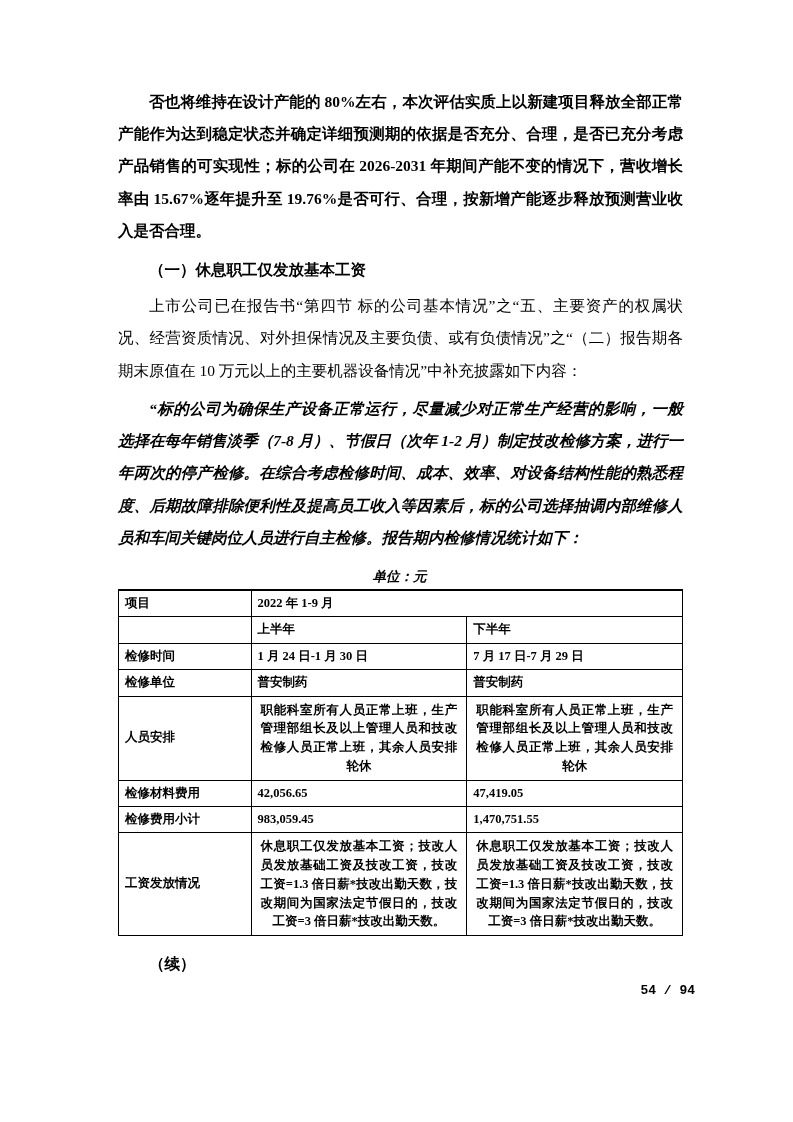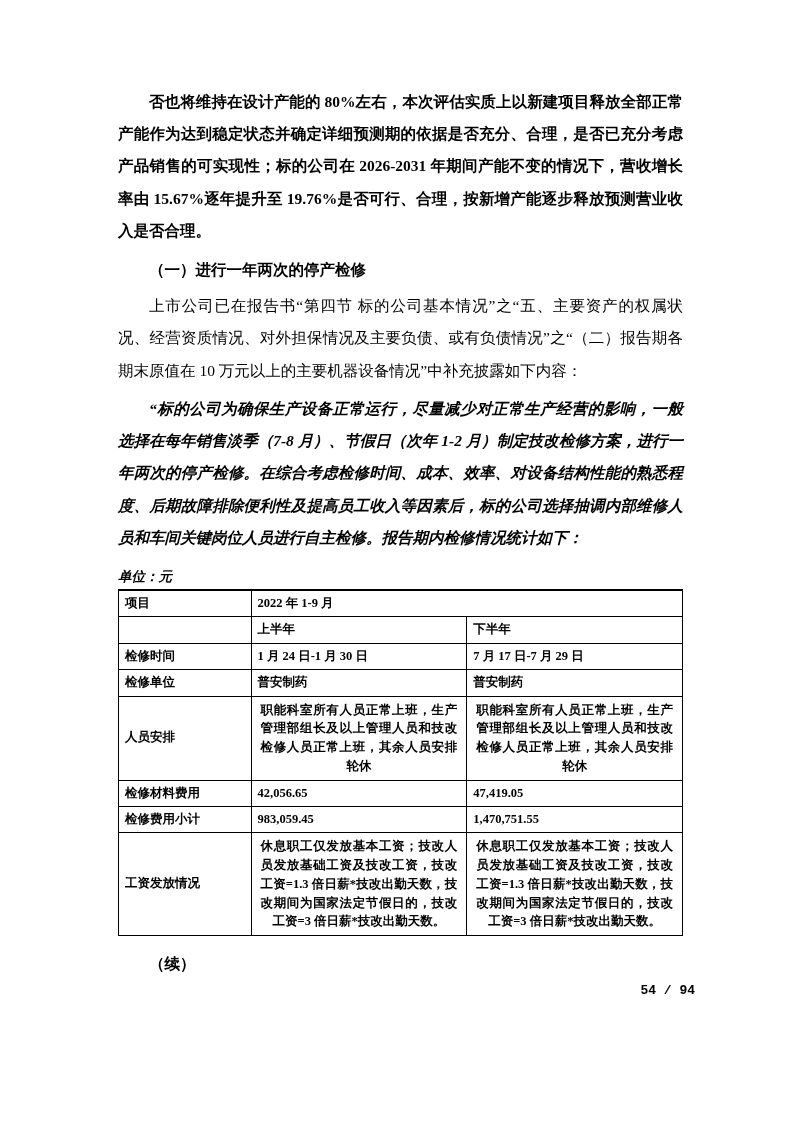--- a/index.html
+++ b/index.html
@@ -28,21 +28,21 @@
   .heading {
     font-size: 15.5px;
     font-weight: bold;
     line-height: 2.0;
     text-indent: 2em;
     margin-top: 7px;
     margin-bottom: 5px;
   }
   .gap-sm { margin-top: 6px; }
   .unit-line {
-    text-align: left;
+    text-align: center;
     font-size: 13.5px;
     font-weight: bold;
     font-style: italic;
     margin-top: 14px;
     margin-bottom: 3px;
     padding-right: 2px;
   }
   table.maint {
     width: 100%;
     border-collapse: collapse;
@@ -81,21 +81,21 @@
     font-family: Liberation Mono, monospace;
   }
 </style>
 </head>
 <body>
 
 <div class="page">
 
   <p class="para bold">否也将维持在设计产能的 80%左右，本次评估实质上以新建项目释放全部正常产能作为达到稳定状态并确定详细预测期的依据是否充分、合理，是否已充分考虑产品销售的可实现性；标的公司在 2026-2031 年期间产能不变的情况下，营收增长率由 15.67%逐年提升至 19.76%是否可行、合理，按新增产能逐步释放预测营业收入是否合理。</p>
 
-  <p class="heading">（一）进行一年两次的停产检修</p>
+  <p class="heading">（一）休息职工仅发放基本工资</p>
 
   <p class="para">上市公司已在报告书“第四节 标的公司基本情况”之“五、主要资产的权属状况、经营资质情况、对外担保情况及主要负债、或有负债情况”之“（二）报告期各期末原值在 10 万元以上的主要机器设备情况”中补充披露如下内容：</p>
 
   <p class="para kai gap-sm">“标的公司为确保生产设备正常运行，尽量减少对正常生产经营的影响，一般选择在每年销售淡季（7-8 月）、节假日（次年 1-2 月）制定技改检修方案，进行一年两次的停产检修。在综合考虑检修时间、成本、效率、对设备结构性能的熟悉程度、后期故障排除便利性及提高员工收入等因素后，标的公司选择抽调内部维修人员和车间关键岗位人员进行自主检修。报告期内检修情况统计如下：</p>
 
   <div class="unit-line">单位：元</div>
 
   <table class="maint">
     <tbody>
       <tr>

